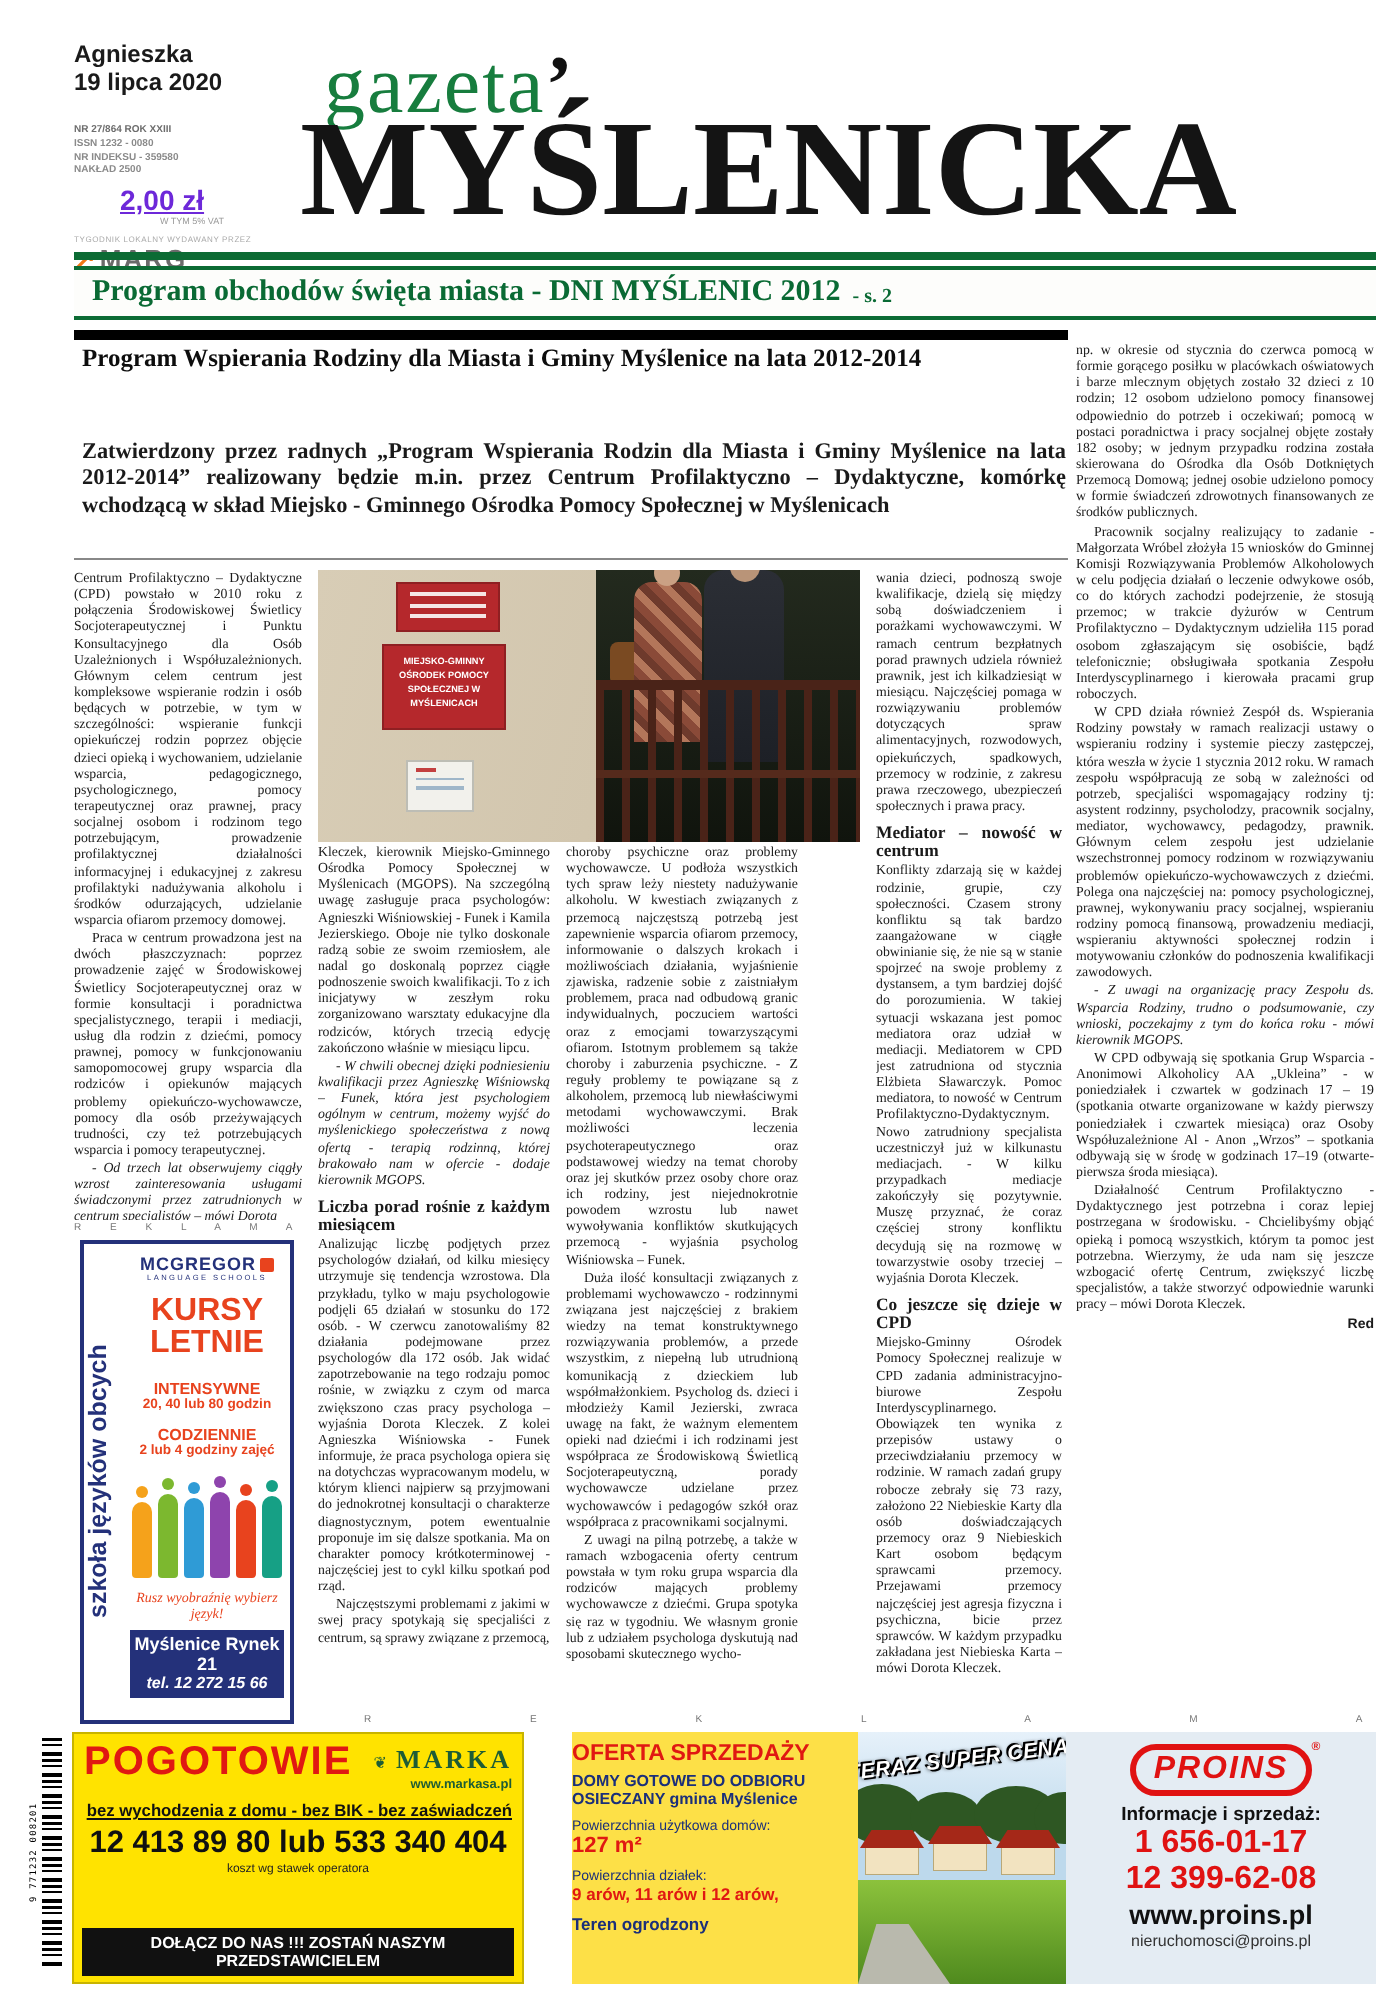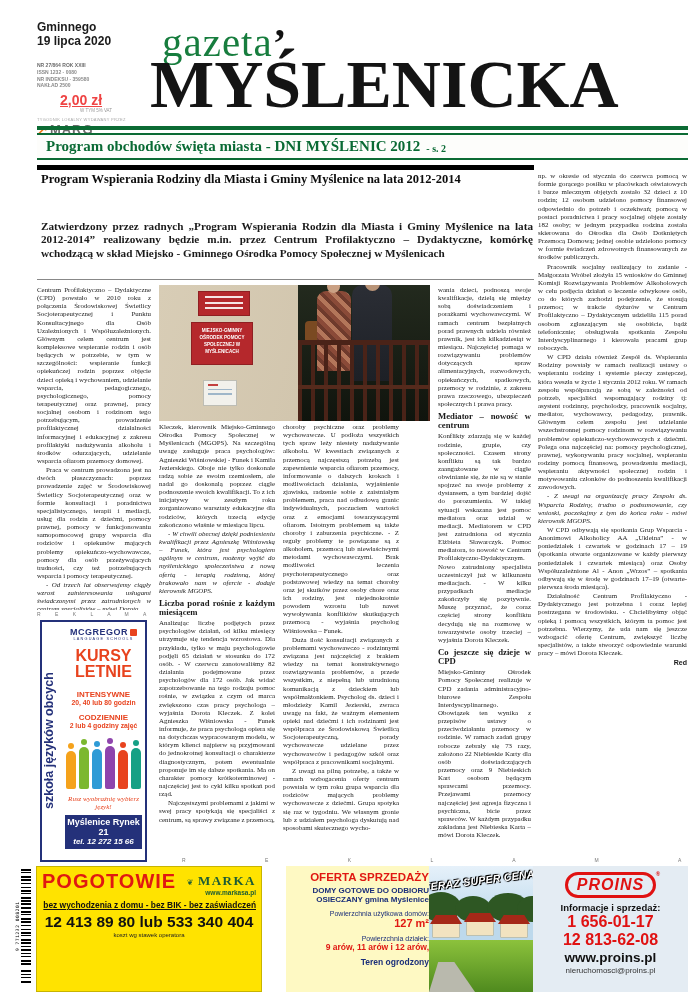--- a/index.html
+++ b/index.html
@@ -5,21 +5,21 @@
   html,body{margin:0;padding:0;background:#888;}
   .page{position:relative;width:700px;height:1004px;background:#fff;overflow:hidden;
         font-family:"Liberation Serif","DejaVu Serif",serif;color:#1a1a1a;margin:0 auto;}
   .abs{position:absolute;}
 
   
   .mh-day{left:37px;top:20px;font:bold 12px "Liberation Sans",sans-serif;}
   .mh-date{left:37px;top:34px;font:bold 12px "Liberation Sans",sans-serif;}
   .mh-issue{left:37px;top:62px;font:bold 5px/1.35 "Liberation Sans",sans-serif;color:#8a8a8a;}
   .mh-issue div:first-child{color:#6d6d6d;}
-  .mh-price{left:60px;top:92px;font:bold 14px "Liberation Sans",sans-serif;color:#ef4444;text-decoration:underline;}
+  .mh-price{left:60px;top:92px;font:bold 14px "Liberation Sans",sans-serif;color:#6d28d9;text-decoration:underline;}
   .mh-price-note{left:80px;top:108px;font:4.5px "Liberation Sans",sans-serif;color:#999;}
   .mh-pubnote{left:37px;top:117px;font:4px "Liberation Sans",sans-serif;color:#aaa;letter-spacing:.3px;}
   .mh-marg{left:37px;top:122px;font:bold 13px "Liberation Sans",sans-serif;color:#6b6b6b;letter-spacing:1px;}
   .mh-marg .arrow{color:#f07818;font-weight:bold;margin-right:1px;}
   .logo-gazeta{left:162px;top:18px;font-size:41px;color:#177d3e;letter-spacing:1px;}
   .logo-accent{color:#111;font-weight:bold;}
   .logo-main{left:150px;top:50px;font-size:68px;font-weight:bold;color:#141414;line-height:1;letter-spacing:0;}
   .green-rule{left:37px;top:126px;width:651px;height:4px;background:#0c6b34;}
 
   
@@ -105,21 +105,21 @@
   .pg-marka{text-align:right;}
   .pg-marka .mk{color:#1d5c35;font:bold 13px "Liberation Serif",serif;letter-spacing:1.5px;}
   .pg-marka .leaf{color:#1d5c35;font-size:8px;}
   .pg-marka .url{display:block;color:#1d5c35;font:bold 6.5px "Liberation Sans",sans-serif;}
   .pg-feat{margin-top:4px;text-align:right;font-weight:bold;font-size:8.4px;text-decoration:underline;color:#111;}
   .pg-phones{margin-top:3px;text-align:center;font-weight:bold;font-size:15.5px;color:#111;}
   .pg-note{text-align:center;font-size:6px;color:#222;margin-top:1px;}
   .pg-foot{position:absolute;left:4px;right:4px;bottom:3px;background:#111;color:#fff;
            font:bold 8px "Liberation Sans",sans-serif;text-align:center;padding:3px 0;}
 
-  .ofe{left:286px;top:866px;width:143px;height:126px;background:#fef9c3;text-align:right;
+  .ofe{left:286px;top:866px;width:143px;height:126px;background:#fde047;text-align:left;
        font-family:"Liberation Sans",sans-serif;box-sizing:border-box;padding-top:5px;}
   .of-title{color:#e01812;font-weight:bold;font-size:11.5px;}
   .of-l1{color:#1b2f7a;font-weight:bold;font-size:8px;margin-top:3px;}
   .of-l2{color:#1b2f7a;font-weight:bold;font-size:8px;}
   .of-lab{color:#1b2f7a;font-size:7px;margin-top:6px;}
   .of-v1{color:#e01812;font-weight:bold;font-size:11px;}
   .of-v2{color:#e01812;font-weight:bold;font-size:8.5px;}
   .of-l3{color:#1b2f7a;font-weight:bold;font-size:8.5px;margin-top:5px;}
 
   .hse{left:429px;top:866px;width:104px;height:126px;overflow:hidden;background:#bdd9ec;}
@@ -150,21 +150,21 @@
   .bc-num{writing-mode:vertical-rl;transform:rotate(180deg);font:4.5px "DejaVu Sans Mono",monospace;
           color:#000;letter-spacing:.6px;width:6px;text-align:center;}
   .bc-bars{width:10px;height:114px;margin-top:3px;
            background:repeating-linear-gradient(180deg,#000 0 1.5px,#fff 1.5px 3px,#000 3px 4px,#fff 4px 7px,#000 7px 9px,#fff 9px 10.5px);}
 </style>
 </head>
 <body>
 
 <div class="page">
 
-  <div class="abs mh-day">Gminnego</div>
+  <div class="abs mh-day">Agnieszka</div>
   <div class="abs mh-date">19 lipca 2020</div>
   <div class="abs mh-issue">
     <div>NR 27/864 ROK XXIII</div>
     <div>ISSN 1232 - 0080</div>
     <div>NR INDEKSU - 359580</div>
     <div>NAKŁAD 2500</div>
   </div>
   <div class="abs mh-price">2,00 zł</div>
   <div class="abs mh-price-note">W TYM 5% VAT</div>
   <div class="abs mh-pubnote">TYGODNIK LOKALNY WYDAWANY PRZEZ</div>
@@ -288,20 +288,21 @@
       <div class="pg-t1">POGOTOWIE</div>
       <div class="pg-marka">
         <span class="leaf">❦</span>
         <span class="mk">MARKA</span>
         <span class="url">www.markasa.pl</span>
       </div>
     </div>
     <div class="pg-feat">bez wychodzenia z domu - bez BIK - bez zaświadczeń</div>
     <div class="pg-phones">12 413 89 80 lub 533 340 404</div>
     <div class="pg-note">koszt wg stawek operatora</div>
+    <div class="pg-foot">DOŁĄCZ DO NAS !!! ZOSTAŃ NASZYM PRZEDSTAWICIELEM</div>
   </div>
 
   <div class="abs ofe">
     <div class="of-title">OFERTA SPRZEDAŻY</div>
     <div class="of-l1">DOMY GOTOWE DO ODBIORU</div>
     <div class="of-l2">OSIECZANY gmina Myślenice</div>
     <div class="of-lab">Powierzchnia użytkowa domów:</div>
     <div class="of-v1">127 m²</div>
     <div class="of-lab">Powierzchnia działek:</div>
     <div class="of-v2">9 arów, 11 arów i 12 arów,</div>
@@ -319,18 +320,18 @@
     <div class="house" style="left:38px;top:56px;"></div>
     <div class="house" style="left:72px;top:58px;"></div>
     <div class="h-path"></div>
     <div class="h-banner">TERAZ SUPER CENA!</div>
   </div>
 
   <div class="abs prn">
     <div class="pr-logo"><span>PROINS</span><span class="reg">®</span></div>
     <div class="pr-info">Informacje i sprzedaż:</div>
     <div class="pr-ph">1 656-01-17</div>
-    <div class="pr-ph">12 813-62-08</div>
+    <div class="pr-ph">12 399-62-08</div>
     <div class="pr-web">www.proins.pl</div>
     <div class="pr-mail">nieruchomosci@proins.pl</div>
   </div>
 
 </div>
 
 </body></html>

